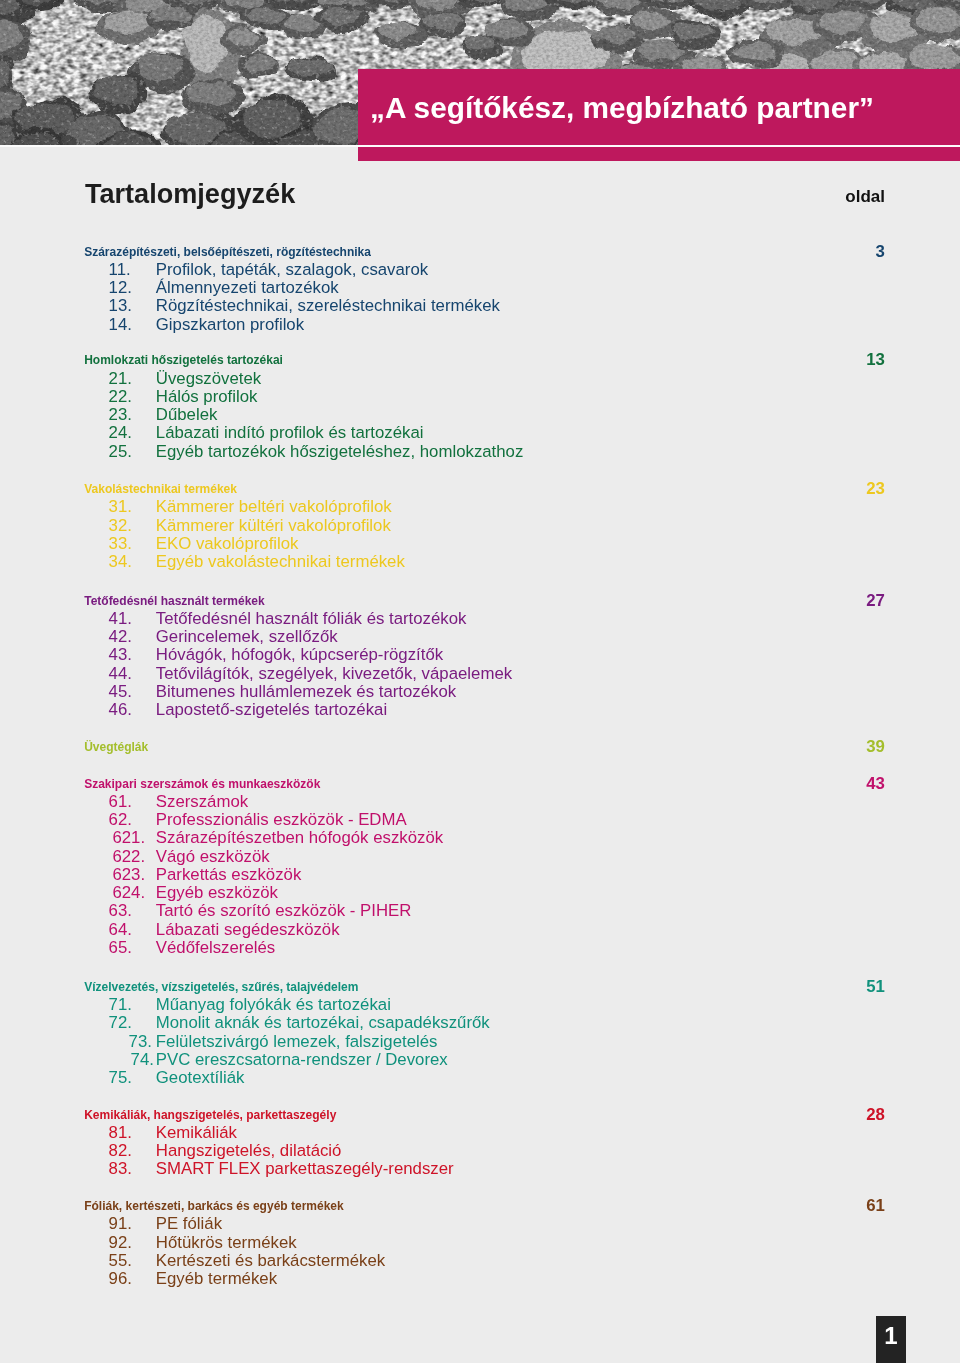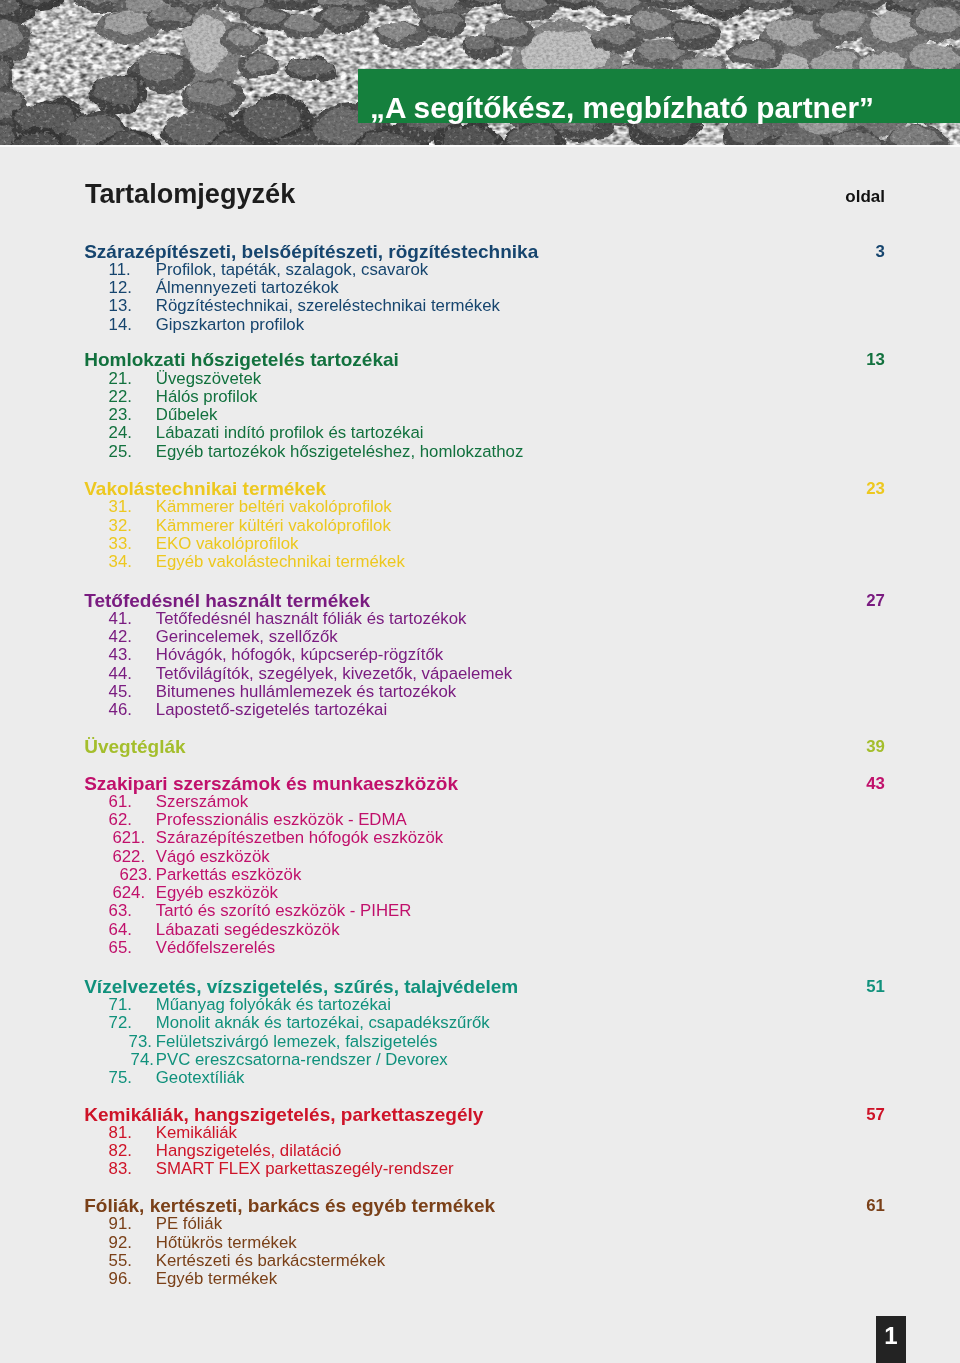--- a/index.html
+++ b/index.html
@@ -1,25 +1,25 @@
 <!DOCTYPE html>
 <html><head>
 <meta charset="utf-8">
 <style>
   html,body{margin:0;padding:0;}
   body{width:960px;height:1363px;background:#ececec;font-family:"Liberation Sans",sans-serif;overflow:hidden;position:relative;-webkit-font-smoothing:antialiased;transform:translateZ(0);}
   #hero{position:absolute;left:0;top:0;width:960px;height:145px;overflow:hidden;background:#888;}
-  #banner{position:absolute;left:358px;top:69px;width:602px;height:54px;background:#15803d;}
+  #banner{position:absolute;left:358px;top:69px;width:602px;height:92px;background:#be185d;}
   #banner .tag{position:absolute;transform:translateZ(0);left:12px;top:0px;height:76px;line-height:77px;color:#fff;font-size:29.8px;font-weight:bold;white-space:nowrap;}
   #whitestrip{position:absolute;left:0;top:145px;width:960px;height:2px;background:#fcfcfc;}
   #title{position:absolute;left:84.9px;top:180.4px;font-size:27.1px;line-height:27px;font-weight:bold;color:#1d1d1d;}
   #oldal{position:absolute;left:845.3px;top:188.8px;font-size:17px;line-height:16.5px;font-weight:bold;color:#111;}
   #toc{position:absolute;left:0px;top:0px;width:960px;}
   .sec{position:absolute;left:0;width:960px;}
-  .hd{position:absolute;left:84.2px;font-weight:bold;font-size:19px;line-height:18.1px;white-space:nowrap;}
+  .hd{position:absolute;left:84.2px;font-weight:bold;font-size:12px;line-height:18.1px;white-space:nowrap;}
   .hp{position:absolute;left:0;width:884.8px;text-align:right;font-weight:bold;font-size:16.80px;line-height:18.1px;}
   .it{position:absolute;font-size:16.80px;line-height:18.1px;white-space:nowrap;}
   .n{position:absolute;}
   .tx{position:absolute;left:155.8px;}
   #pagenum{position:absolute;left:876px;top:1316px;width:30px;height:47px;background:#232323;}
   #pagenum span{position:absolute;left:0;top:8.2px;width:30px;text-align:center;color:#fff;font-size:24px;line-height:24px;font-weight:bold;}
 </style>
 </head>
 <body>
 
@@ -340,21 +340,21 @@
       </div>
       <div class="it" style="top: 829.35px; left: 0px; width: 960px;">
         <div class="n" style="left: 112.4px;">621.</div>
         <div class="tx">Szárazépítészetben hófogók eszközök</div>
       </div>
       <div class="it" style="top: 847.6px; left: 0px; width: 960px;">
         <div class="n" style="left: 112.4px;">622.</div>
         <div class="tx">Vágó eszközök</div>
       </div>
       <div class="it" style="top: 865.85px; left: 0px; width: 960px;">
-        <div class="n" style="left: 112.4px; margin-left: 7px;">623.</div>
+        <div class="n" style="left: 112.4px;">623.</div>
         <div class="tx">Parkettás eszközök</div>
       </div>
       <div class="it" style="top: 884.1px; left: 0px; width: 960px;">
         <div class="n" style="left: 112.4px;">624.</div>
         <div class="tx">Egyéb eszközök</div>
       </div>
       <div class="it" style="top: 902.35px; left: 0px; width: 960px;">
         <div class="n" style="left: 108.6px;">63.</div>
         <div class="tx">Tartó és szorító eszközök - PIHER</div>
       </div>
@@ -386,21 +386,21 @@
         <div class="n" style="left: 108.6px; margin-left: 22px;">74.</div>
         <div class="tx">PVC ereszcsatorna-rendszer / Devorex</div>
       </div>
       <div class="it" style="top: 1069.05px; left: 0px; width: 960px;">
         <div class="n" style="left: 108.6px;">75.</div>
         <div class="tx">Geotextíliák</div>
       </div>
     </div>
     <div class="sec" style="color: rgb(206, 19, 40);">
       <div class="hd" style="top: 1105.5px;">Kemikáliák, hangszigetelés, parkettaszegély</div>
-      <div class="hp" style="top: 1105.5px;">57</div>
+      <div class="hp" style="top: 1105.5px;">28</div>
       <div class="it" style="top: 1123.75px; left: 0px; width: 960px;">
         <div class="n" style="left: 108.6px;">81.</div>
         <div class="tx">Kemikáliák</div>
       </div>
       <div class="it" style="top: 1142px; left: 0px; width: 960px;">
         <div class="n" style="left: 108.6px;">82.</div>
         <div class="tx">Hangszigetelés, dilatáció</div>
       </div>
       <div class="it" style="top: 1160.25px; left: 0px; width: 960px;">
         <div class="n" style="left: 108.6px;">83.</div>

